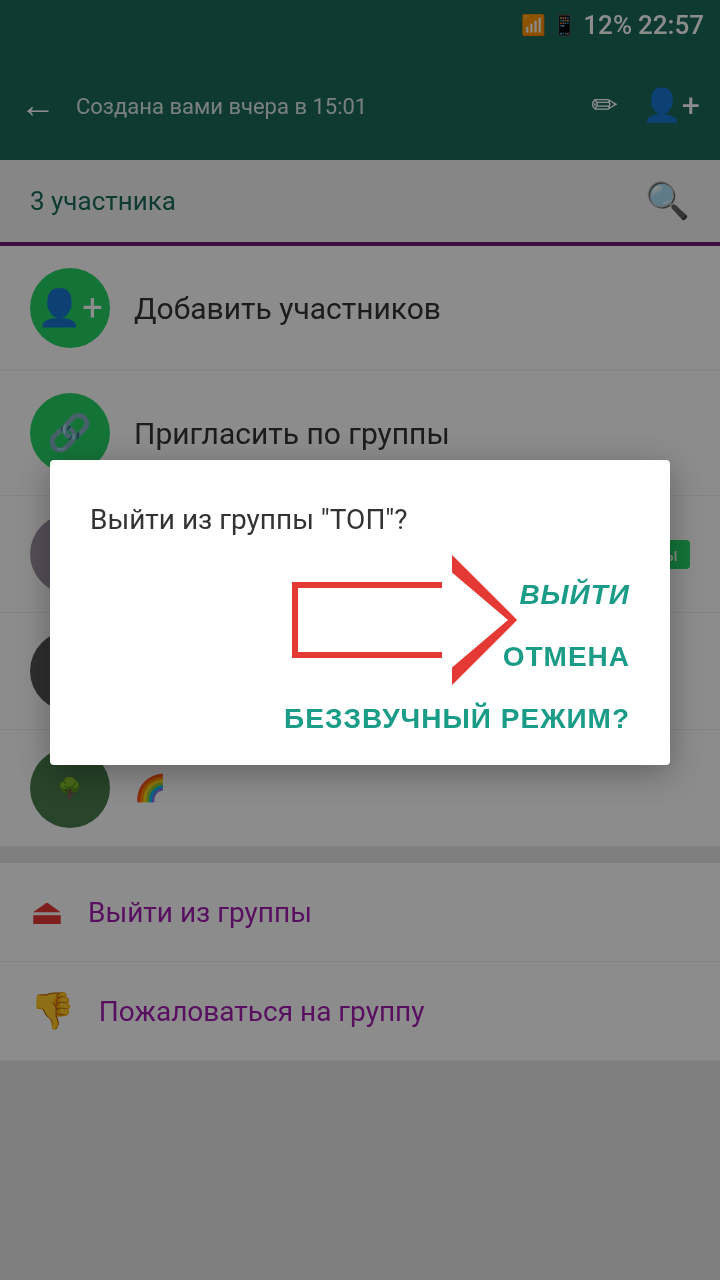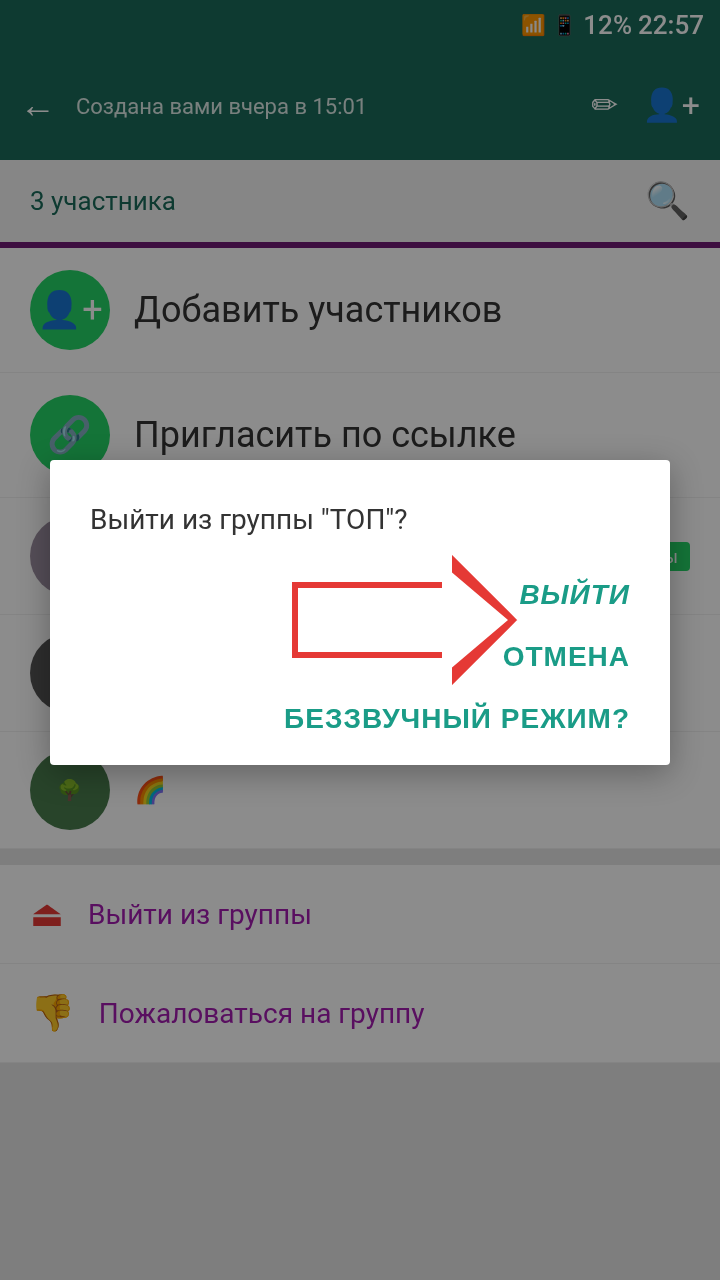--- a/index.html
+++ b/index.html
@@ -88,21 +88,21 @@
       width: 100%;
     }
 
     
     .members-bar {
       background: #f5f5f5;
       padding: 20px 30px;
       display: flex;
       justify-content: space-between;
       align-items: center;
-      border-bottom: 6px solid #701a75;
+      border-bottom: 4px solid #701a75;
     }
     .members-count {
       color: #1a6b5a;
       font-size: 26px;
     }
     .search-icon-btn {
       color: #777;
       font-size: 36px;
       cursor: pointer;
     }
@@ -125,21 +125,21 @@
       align-items: center;
       justify-content: center;
       flex-shrink: 0;
     }
     .list-item-icon-circle span {
       color: white;
       font-size: 36px;
     }
     .list-item-text {
       color: #333;
-      font-size: 36px;
+      font-size: 30px;
     }
 
     
     .member-row {
       background: white;
       display: flex;
       align-items: center;
       padding: 18px 30px;
       gap: 24px;
       border-bottom: 1px solid #f0f0f0;
@@ -274,21 +274,21 @@
     <div class="list-item-icon-circle">
       <span>👤+</span>
     </div>
     <span class="list-item-text">Добавить участников</span>
   </div>
 
   <div class="list-item">
     <div class="list-item-icon-circle">
       <span>🔗</span>
     </div>
-    <span class="list-item-text">Пригласить по ссылке</span>
+    <span class="list-item-text">Пригласить по группы</span>
   </div>
 
   <div class="member-row">
     <div class="member-avatar" style="background:#9c8ea0;">
       <span style="color:white;font-size:30px;">👤</span>
     </div>
     <div class="member-info">
       <div class="member-name">Вы</div>
       <div class="member-status">Администратор</div>
     </div>

